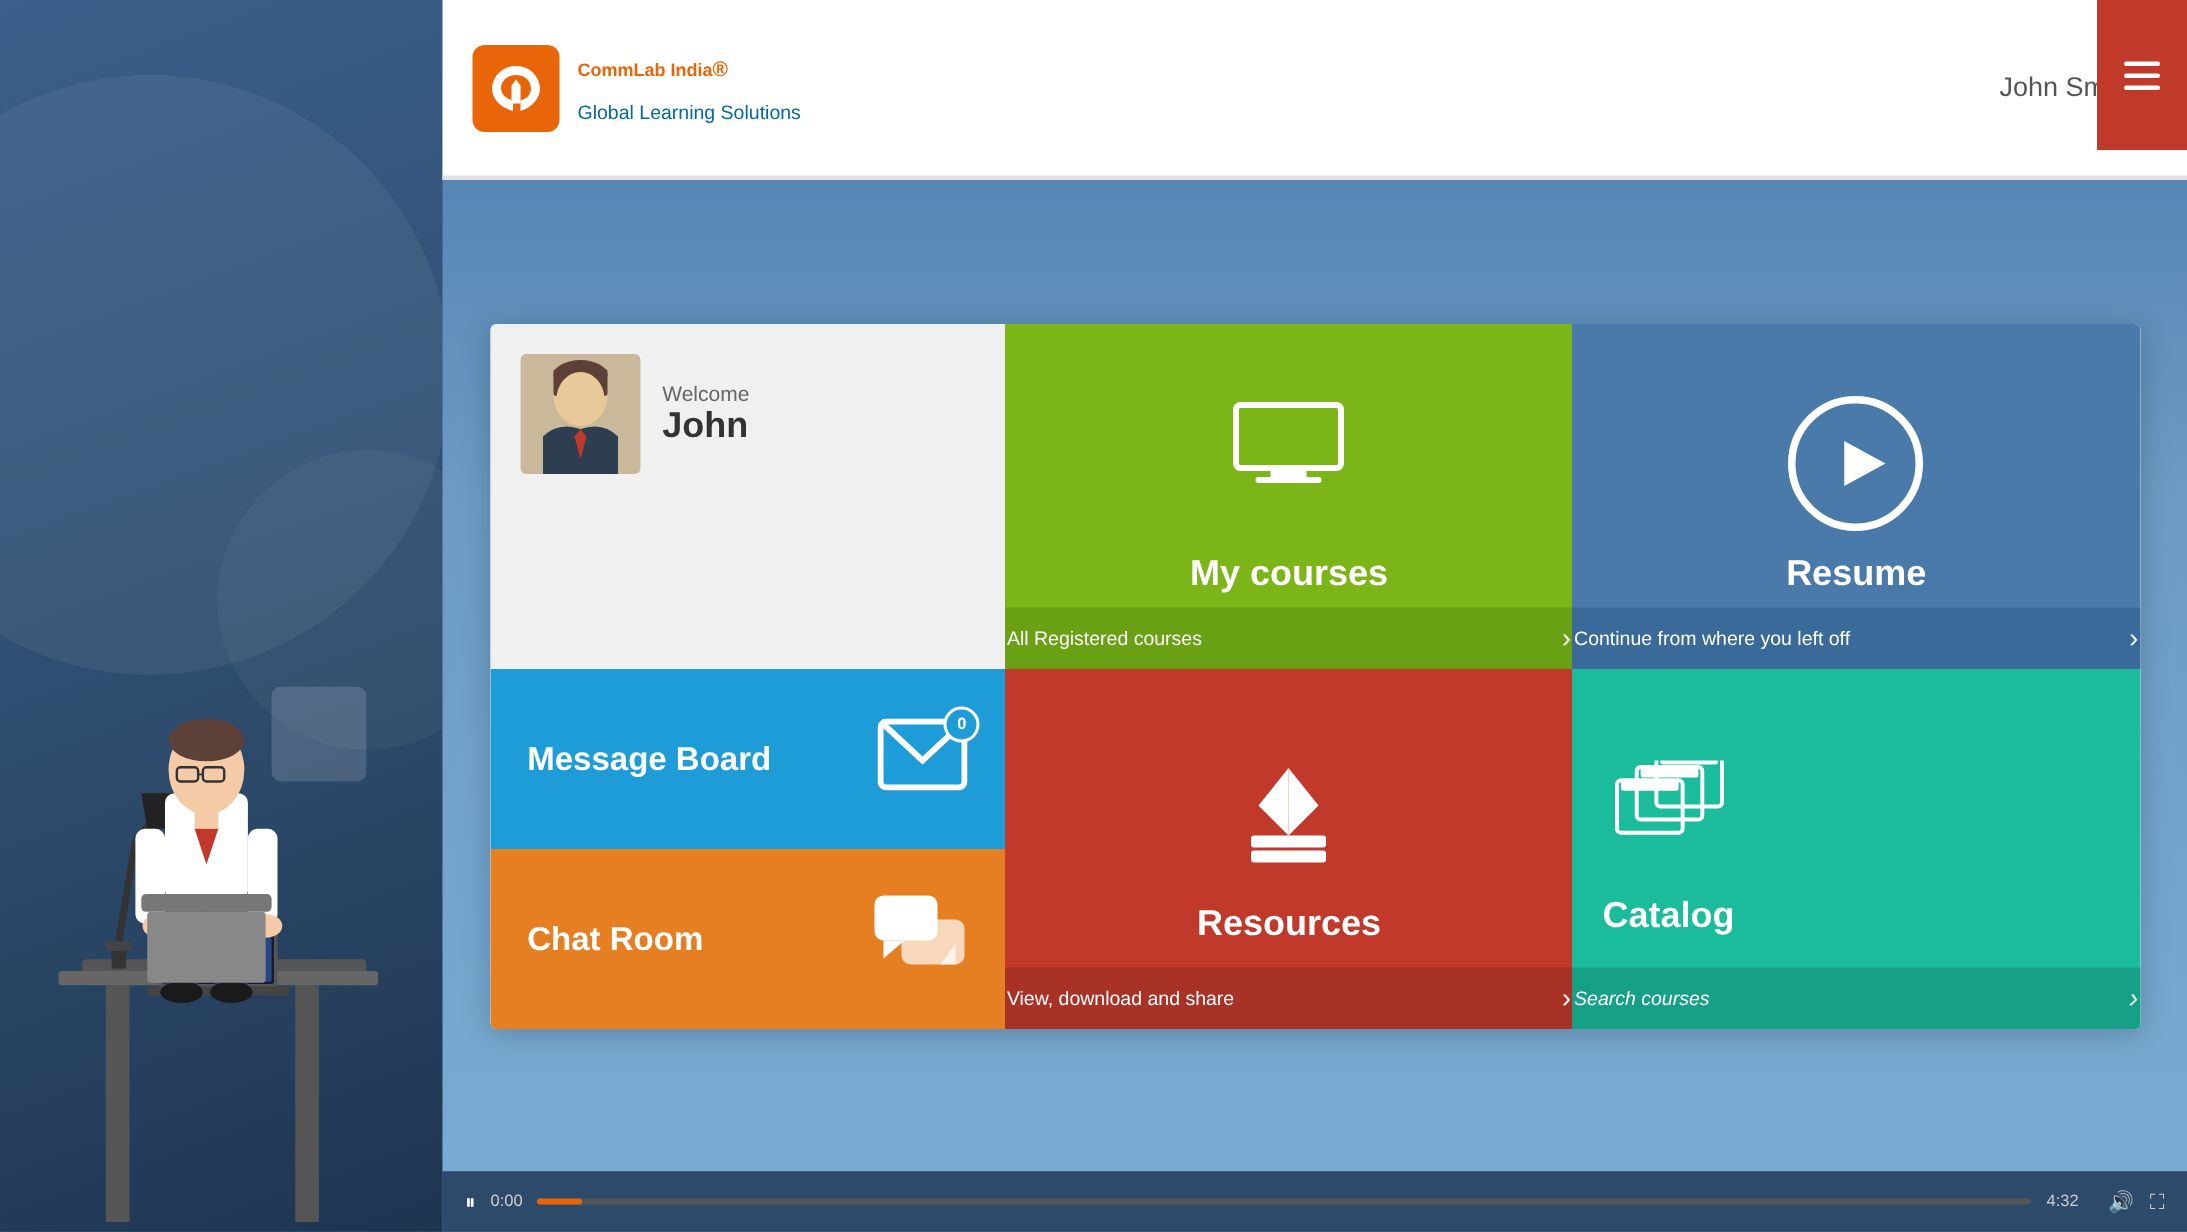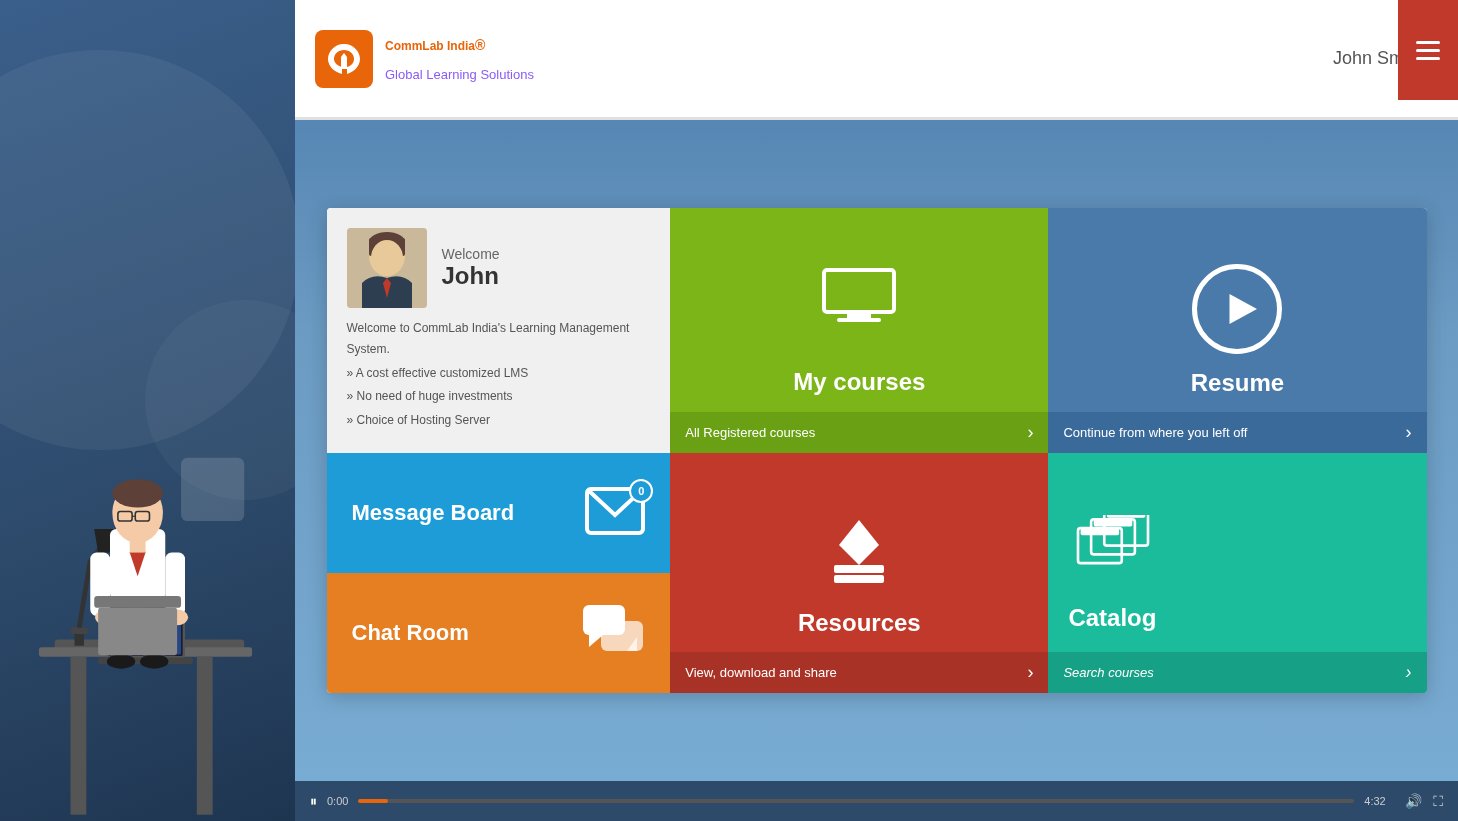--- a/index.html
+++ b/index.html
@@ -78,21 +78,21 @@
     }
 
     .logo-name span {
       color: #e8650a;
       font-size: 12px;
       vertical-align: super;
     }
 
     .logo-tagline {
       font-size: 13px;
-      color: #8b5cf6;
+      color: #0369a1;
     }
 
     .header-right {
       display: flex;
       align-items: center;
       gap: 0;
     }
 
     .user-name {
       font-size: 18px;
@@ -226,21 +226,21 @@
       font-weight: bold;
       text-align: center;
     }
 
     .tile-footer {
       position: absolute;
       bottom: 0;
       left: 0;
       right: 0;
       background: #6aa014;
-      padding: 10px 15px;
+      padding: 10px 1px;
       display: flex;
       align-items: center;
       justify-content: space-between;
       color: white;
       font-size: 13px;
       margin-top: 38px;
     }
 
     .tile-footer-arrow {
       color: white;
@@ -509,26 +509,20 @@
 
               <polygon points="40,50 44,55 40,70 36,55" fill="#c0392b"></polygon>
 
               <ellipse cx="40" cy="30" rx="16" ry="18" fill="#e8c99a"></ellipse>
             </svg>
           </div>
           <div class="welcome-text">
             <h3>Welcome</h3>
             <h2>John</h2>
           </div>
-        </div>
-        <div class="welcome-desc">
-          <p>Welcome to CommLab India's Learning Management System.</p>
-          <p>» A cost effective customized LMS</p>
-          <p>» No need of huge investments</p>
-          <p>» Choice of Hosting Server</p>
         </div>
       </div>
 
       <div class="my-courses-tile">
         <div class="tile-icon">
           <svg viewBox="0 0 80 60" width="80" height="60" fill="white">
             <rect x="5" y="5" width="70" height="42" rx="3" fill="none" stroke="white" stroke-width="4"></rect>
             <rect x="28" y="47" width="24" height="6" fill="white"></rect>
             <rect x="18" y="53" width="44" height="4" rx="2" fill="white"></rect>
           </svg>

